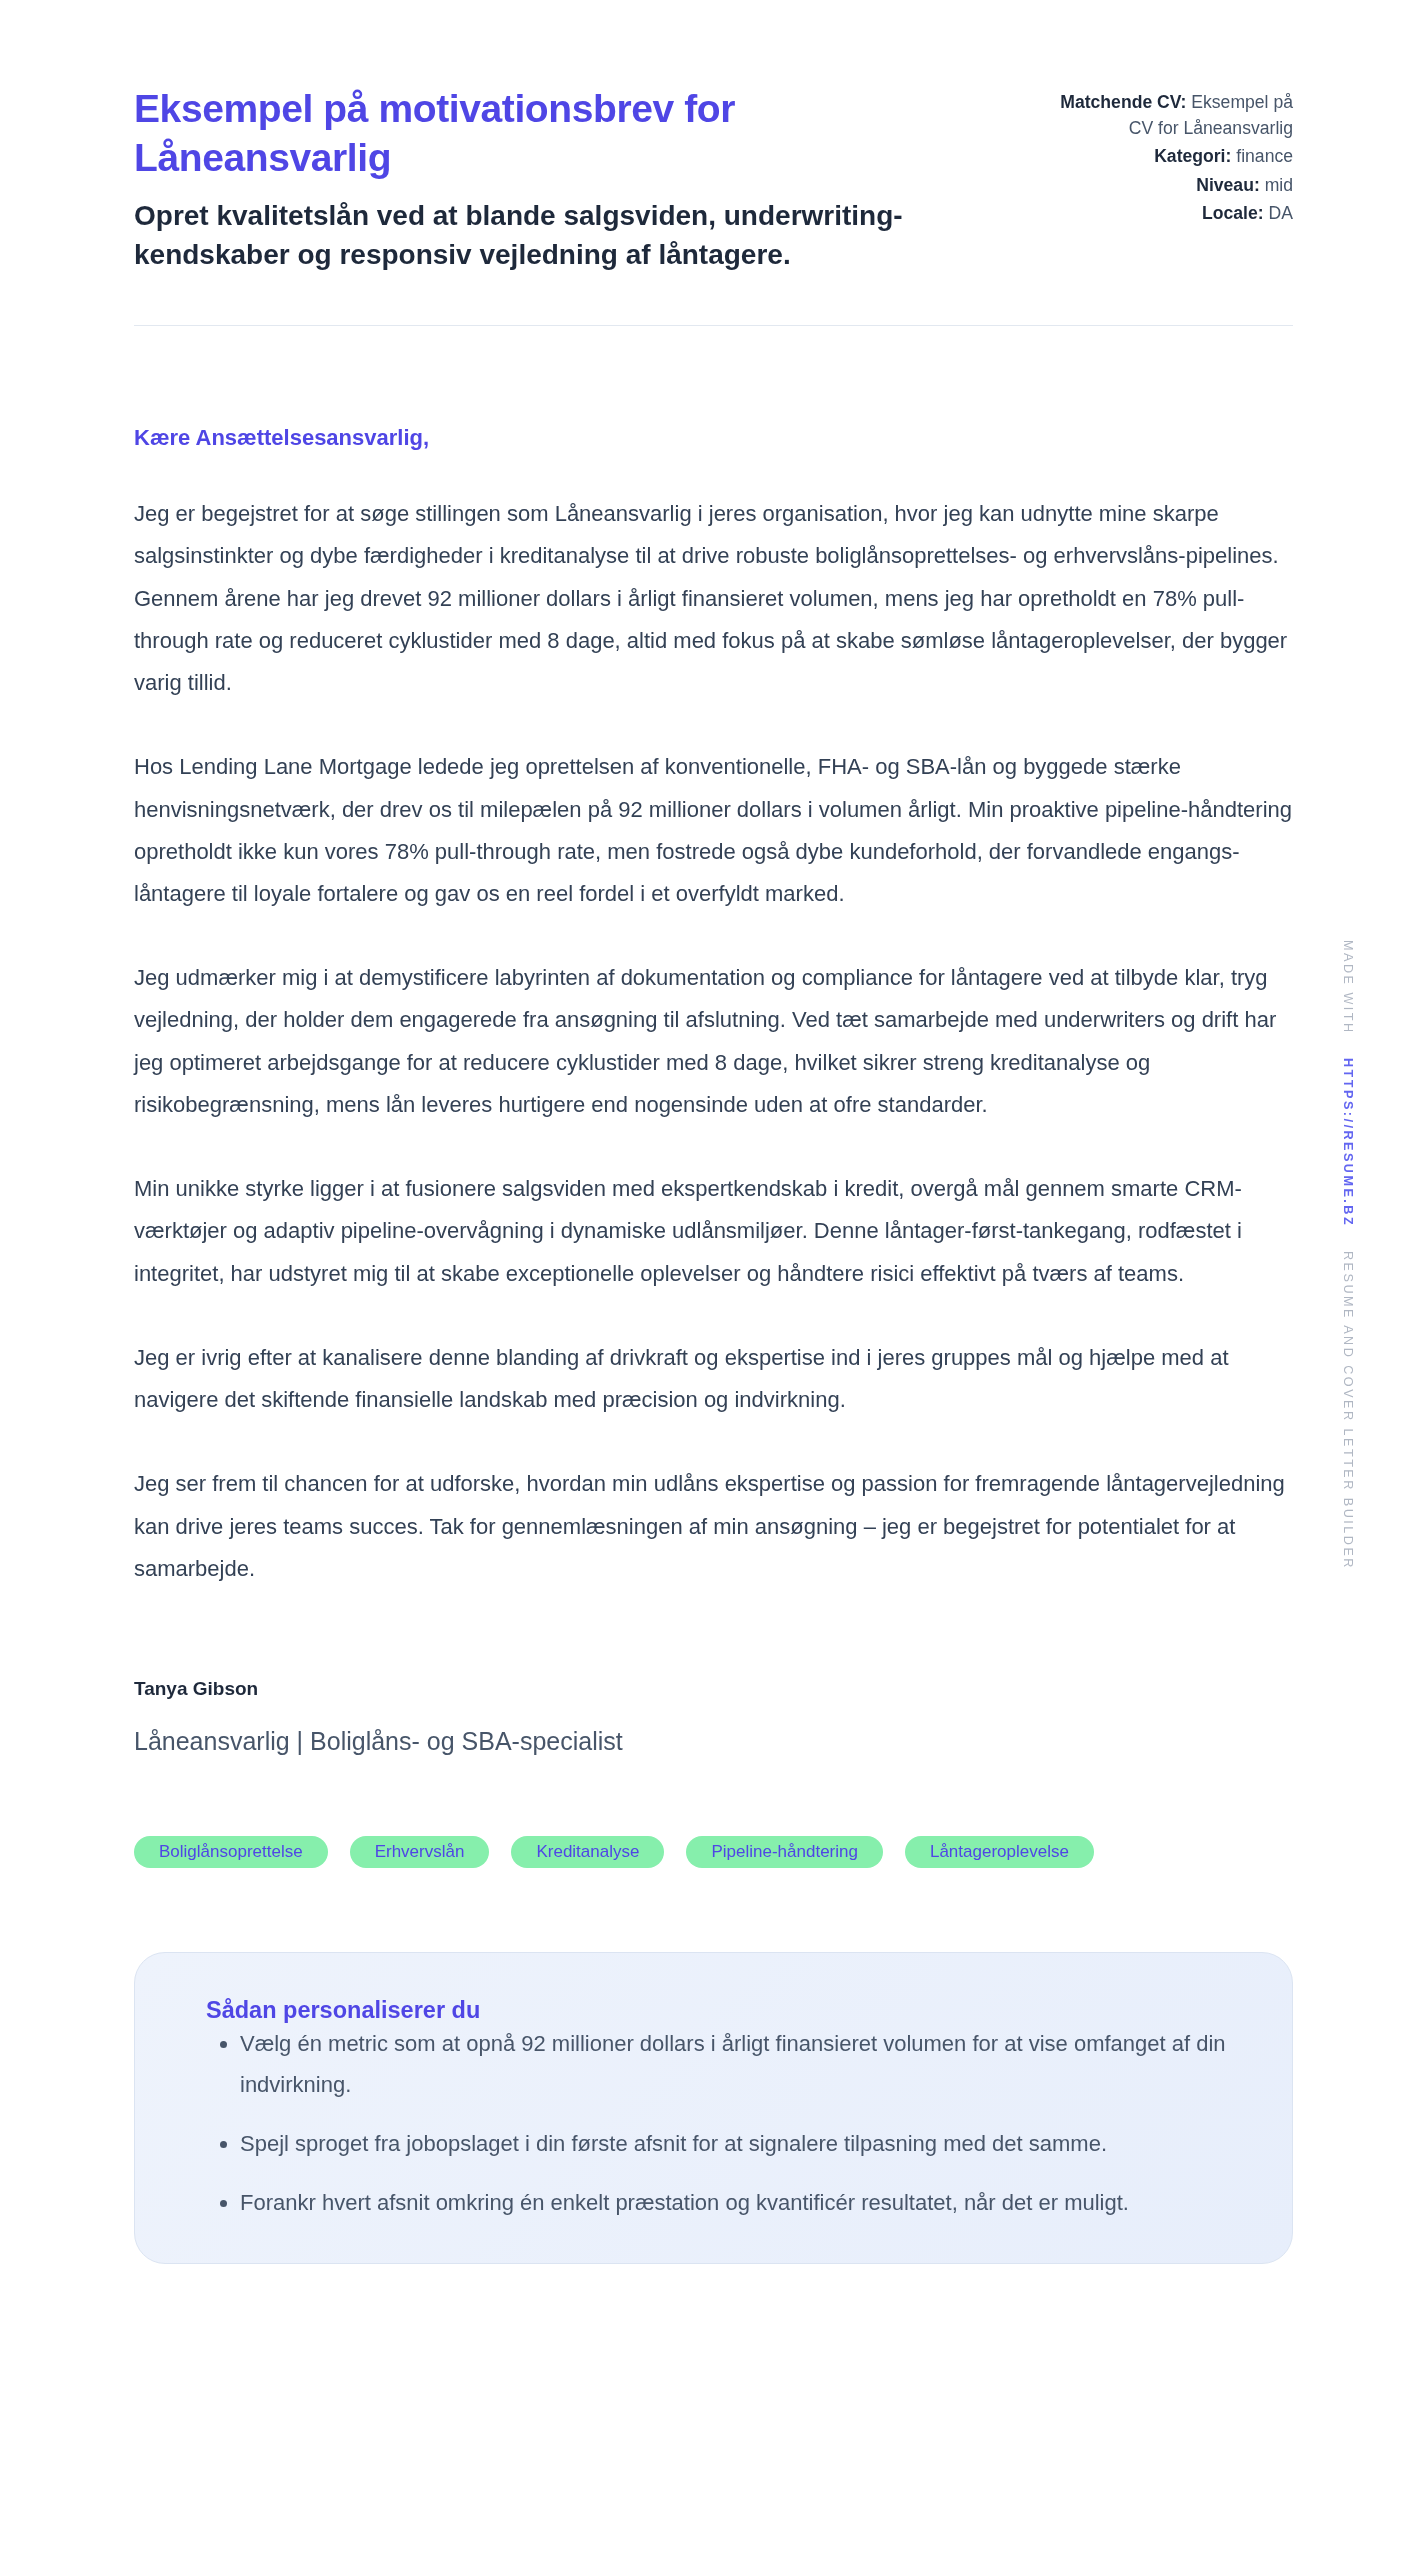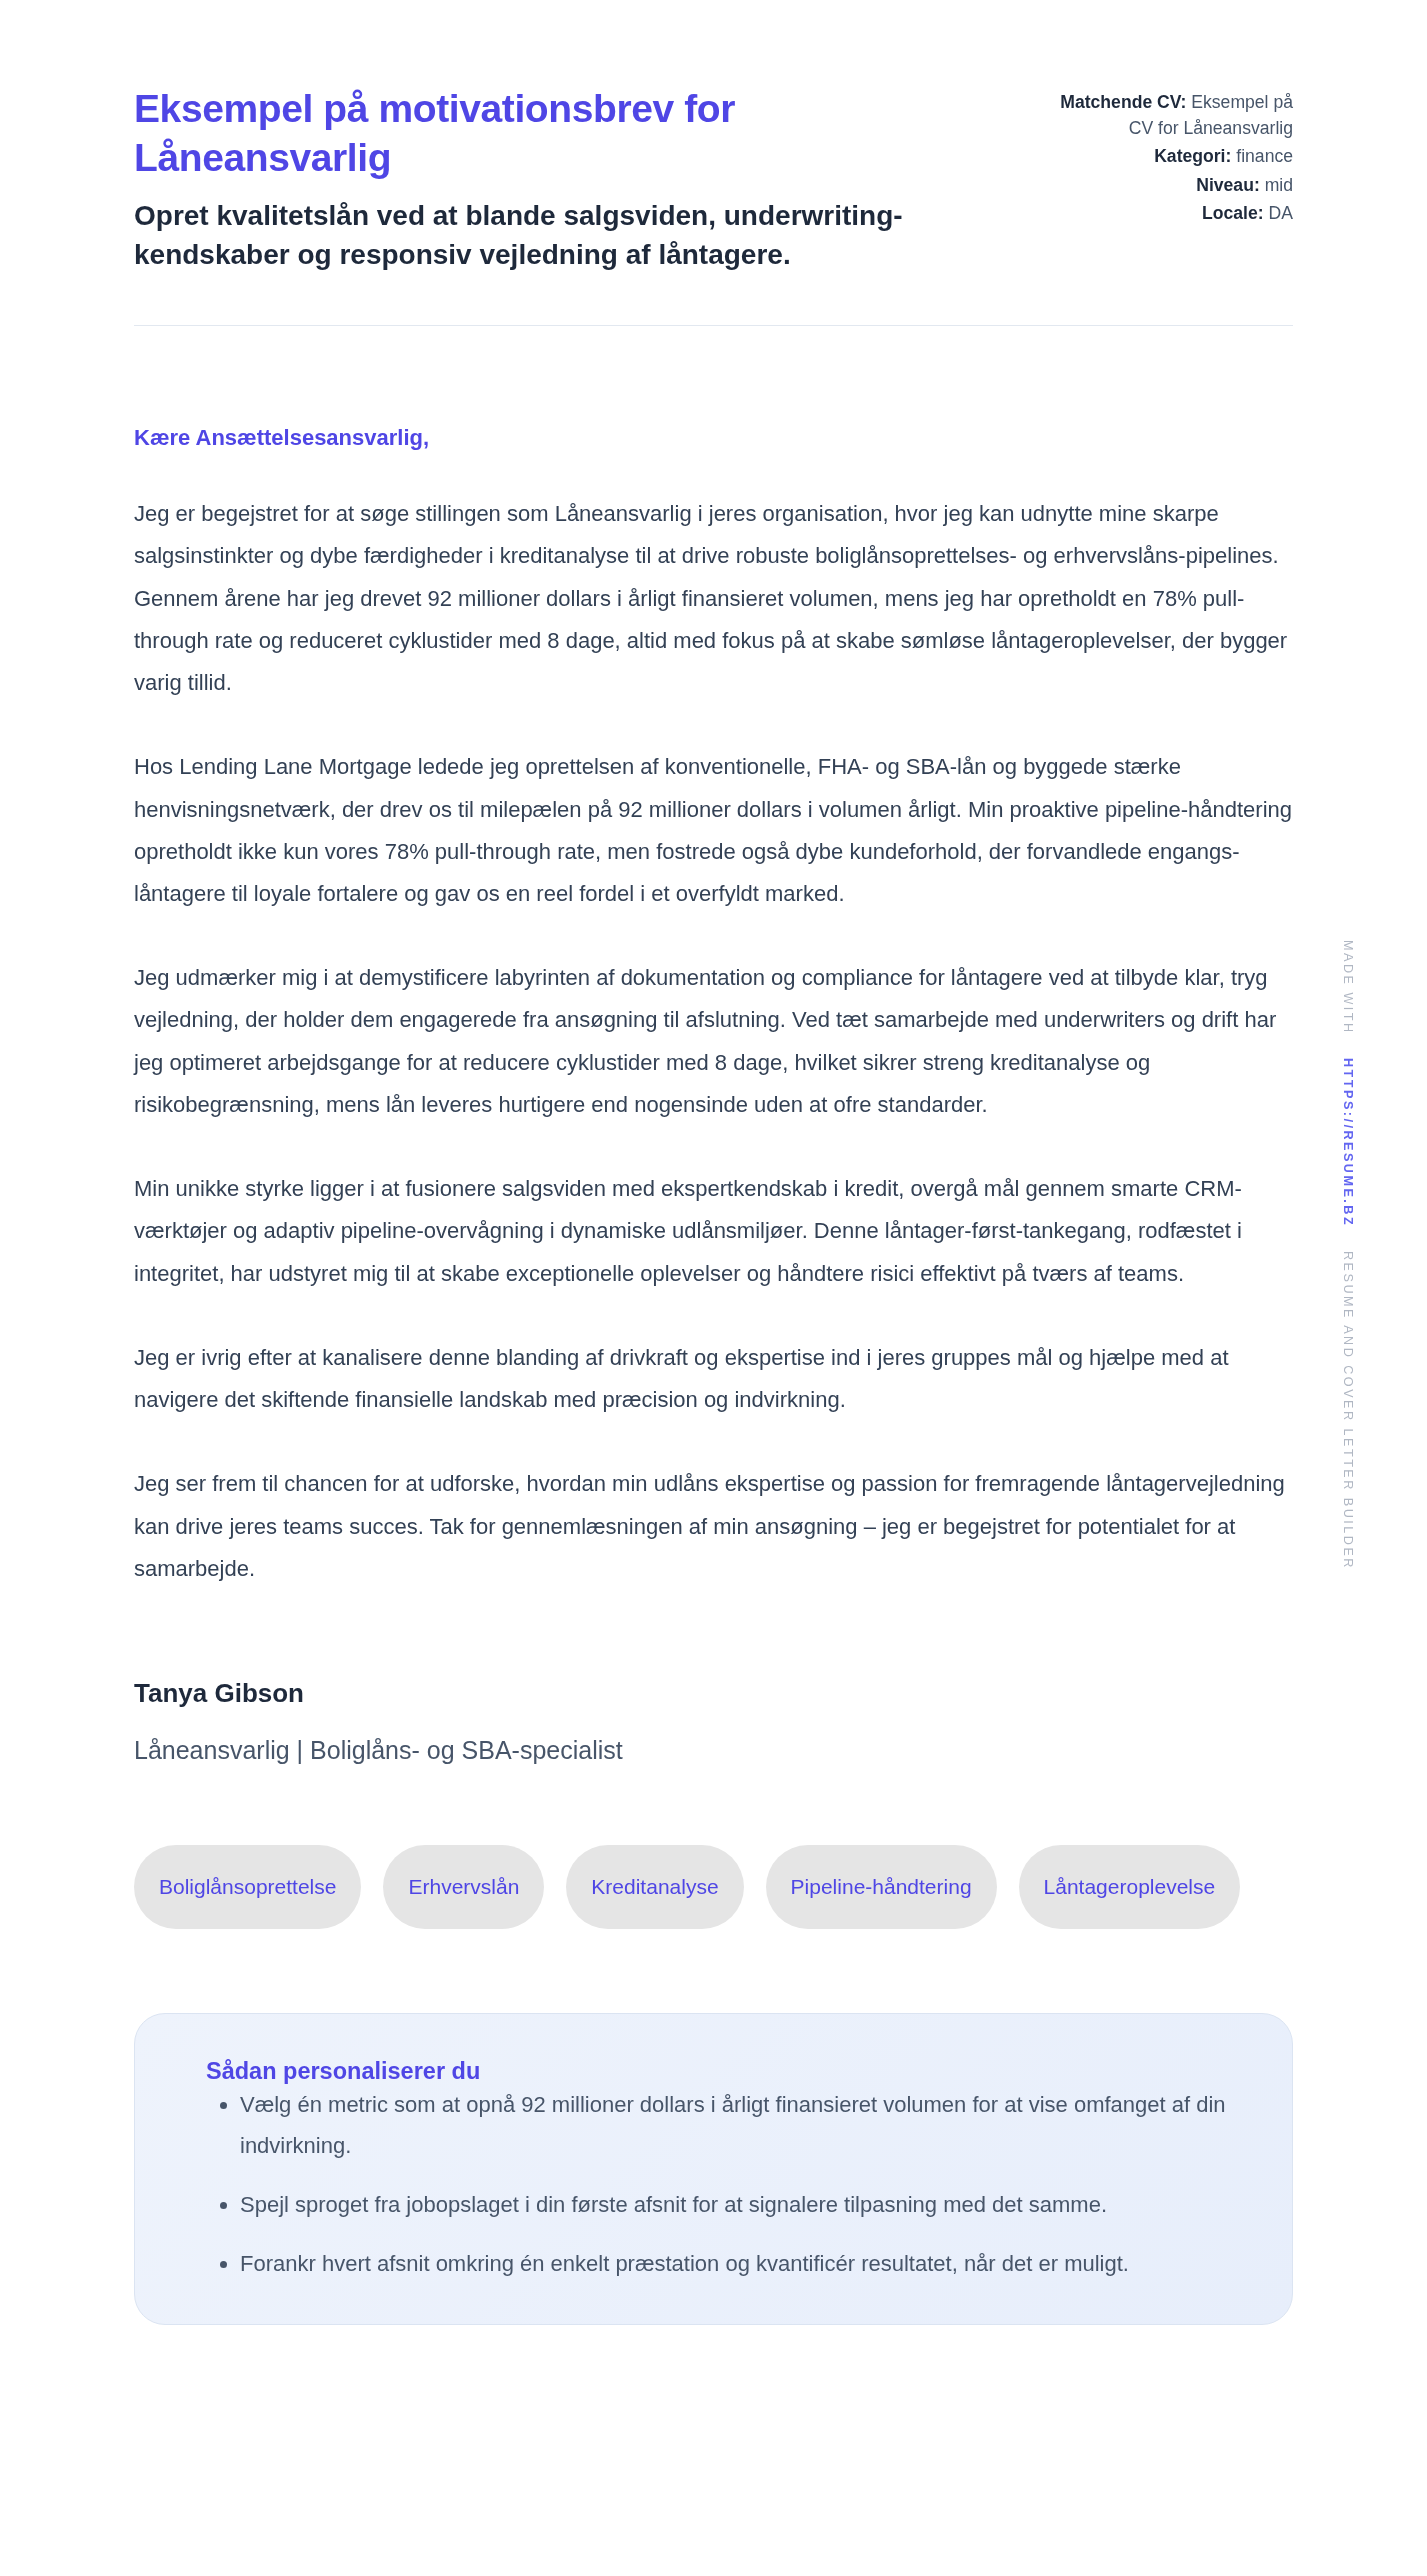--- a/index.html
+++ b/index.html
@@ -71,44 +71,44 @@
     margin-top: 42px;
     font-size: 22px;
     line-height: 1.92;
     color: #334155;
     max-width: 1159px;
   }
 
   
   .signature { margin-top: 88px; }
   .signature-name {
-    font-size: 26px;
+    font-size: 19px;
     font-weight: 700;
     color: #1e293b;
   }
   .signature-role {
     margin-top: 27px;
     font-size: 25px;
     color: #475569;
   }
 
   
   .tags {
     margin-top: 80px;
     display: flex;
     flex-wrap: wrap;
     gap: 22px;
   }
   .tag-chip {
     display: inline-block;
-    background: #e5e5e5;
-    color: #4f46e5;
-    font-size: 21px;
+    background: #86efac;
+    color: #4f46e5;
+    font-size: 17px;
     font-weight: 500;
-    padding: 30px 25px;
+    padding: 6px 25px;
     border-radius: 839px;
     white-space: nowrap;
   }
 
   
   .tips-box {
     margin-top: 84px;
     background: linear-gradient(135deg, #eef3fc 0%, #e7eefb 100%);
     border: 1.7px solid #dbe4f2;
     border-radius: 31px;

